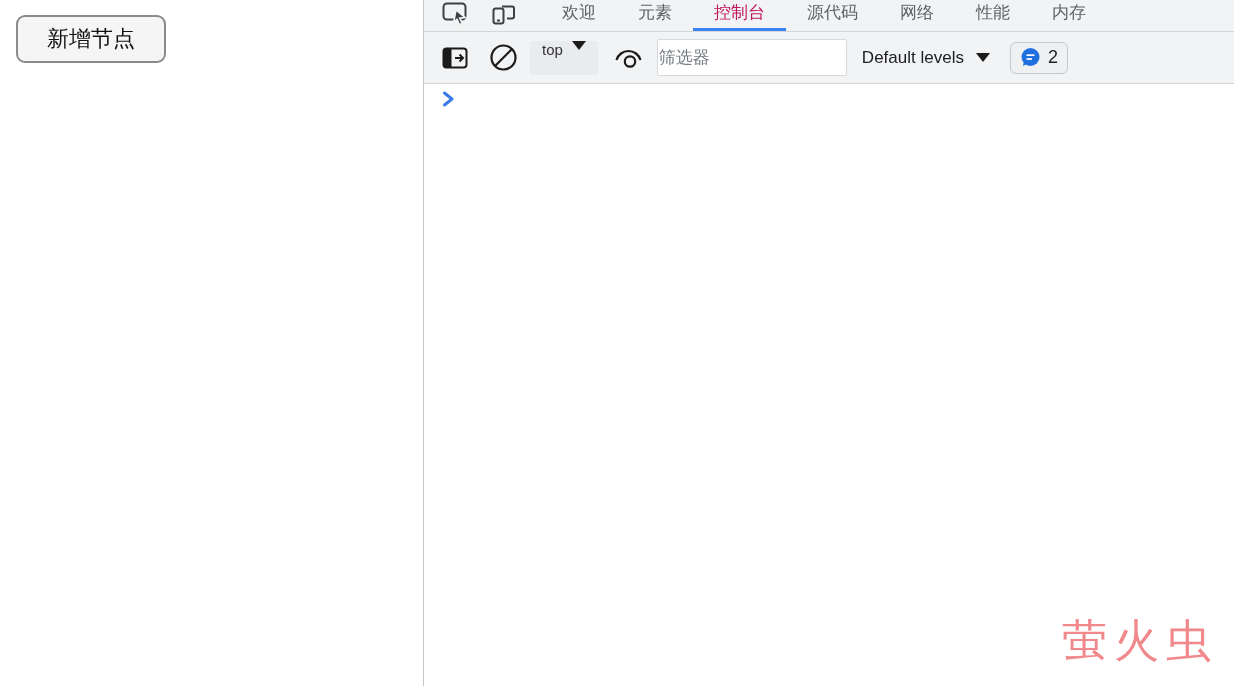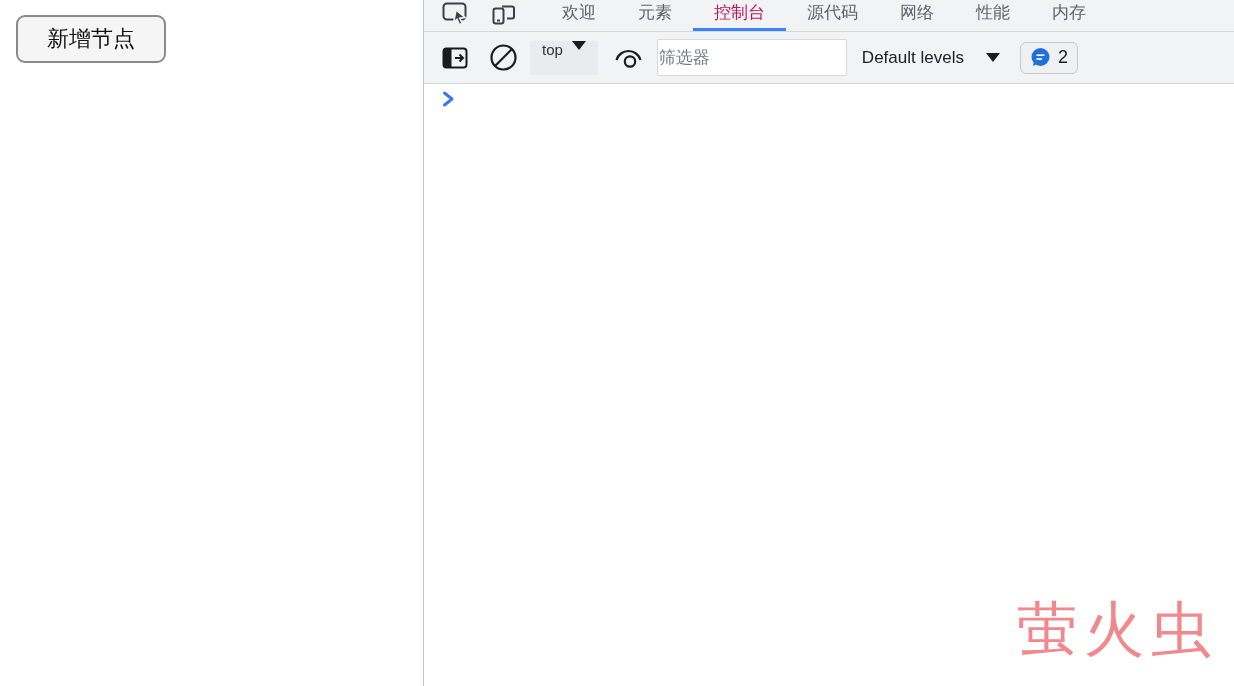--- a/index.html
+++ b/index.html
@@ -51,34 +51,34 @@
   }
   .caret-down { width:0; height:0; border-left:7px solid transparent;
     border-right:7px solid transparent; border-top:9px solid #1b1b1b; }
   .tl-eye { margin-left:14px; width:33px; height:30px; }
   .filter-input {
     margin-left:12px; width:190px; height:37px; background:#fff;
     border:1px solid #d7d9db; border-radius:2px; padding:0 1px;
     font-size:17px; color:#202124; font-family:"Liberation Sans", sans-serif; outline:none;
   }
   .filter-input::placeholder { color:#757a80; opacity:1; }
-  .levels-select { margin-left:15px; display:flex; align-items:center; gap:22px;
+  .levels-select { margin-left:15px; display:flex; align-items:center; gap:12px;
     font-size:17px; color:#202124; }
   .issues-badge {
     margin-left:20px; height:32px; padding:0 9px; background:#eff0f1;
     border:1px solid #c6c8ca; border-radius:6px;
     display:flex; align-items:center; gap:7px; font-size:18px; color:#202124;
   }
 
   .console-body { position:relative; height:601px; background:#fff; }
   .prompt-chevron { position:absolute; left:18px; top:6px; }
 
   .watermark {
     position:absolute; right:16px; bottom:15px;
-    font-family:"DejaVu Serif", serif; font-size:60px; letter-spacing:7px;
+    font-family:"DejaVu Serif", serif; font-size:45px; letter-spacing:7px;
     color:#f0888c; white-space:nowrap;
   }
 </style>
 </head>
 <body>
 
 <div class="stage">
 
   <div class="page-area">
     <button class="add-node-btn">新增节点</button>

